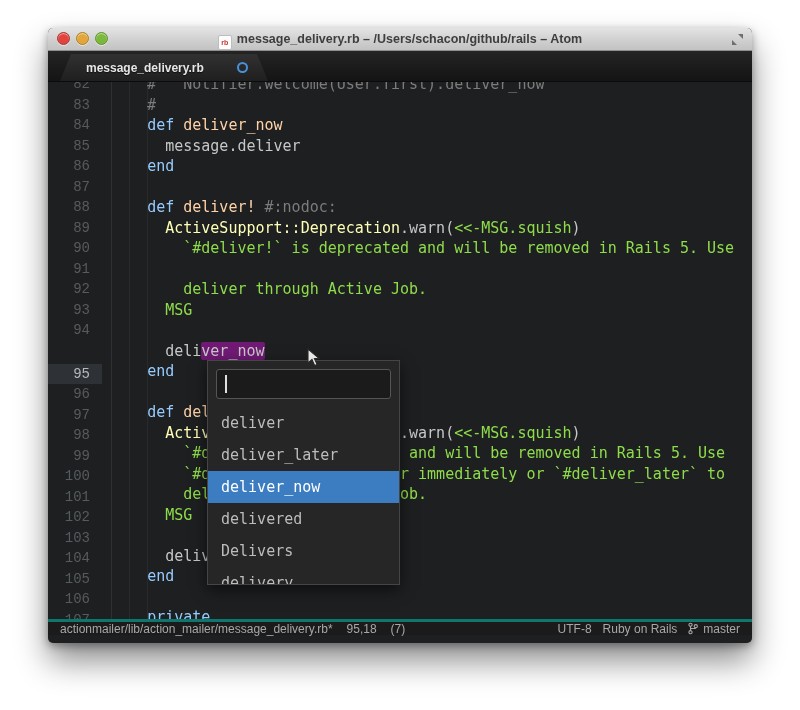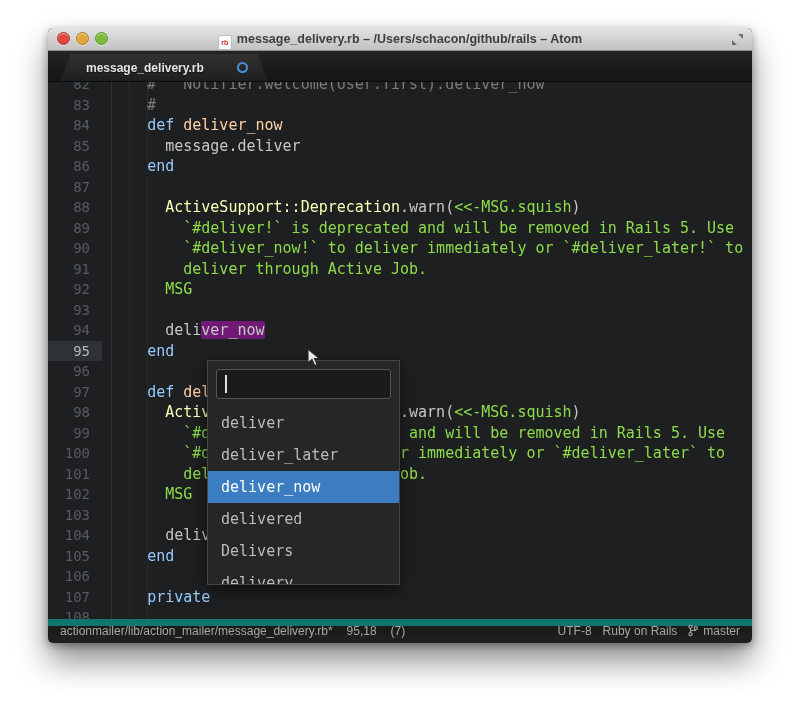--- a/index.html
+++ b/index.html
@@ -48,23 +48,23 @@
     display:flex;align-items:center;padding:0 20px 0 26px;box-sizing:border-box;
   }
   .tab-label{font-size:12px;font-weight:bold;color:#e6e6e6;text-shadow:0 1px 1px rgba(0,0,0,0.6);}
   .tab-dot{margin-left:auto;width:7px;height:7px;border-radius:50%;border:2px solid #4a90d9;}
   
   .editor{
     position:relative;height:537px;background:var(--editor-bg);
     overflow:hidden;
     font-family:"DejaVu Sans Mono", monospace;font-size:15px;line-height:20.5px;
   }
-  .gutter{position:absolute;left:0;top:-8px;width:54px;z-index:2;}
+  .gutter{position:absolute;left:0;top:-8px;width:54px;z-index:2;font-family:Liberation Mono, monospace;}
   .ln{height:20.5px;text-align:right;padding-right:12px;color:var(--line-number);font-size:14px;}
-  .ln.active{background:#2e3236;color:#b4b8ba;}
+  .ln.active{background:#2e3236;color:#b4b8ba;margin-top:23px;}
   .gutter-border{position:absolute;left:63px;top:0;bottom:0;width:1px;background:rgba(255,255,255,0.08);z-index:1;}
   .guide{position:absolute;top:0;bottom:0;width:1px;background:rgba(255,255,255,0.05);z-index:1;}
   .code{position:absolute;left:63px;top:-8px;right:0;z-index:1;}
   .code-line{height:20.5px;white-space:pre;}
   .tok-p{color:var(--text);}
   .tok-k{color:var(--keyword);}
   .tok-f{color:var(--function);}
   .tok-n{color:var(--constant);}
   .tok-s{color:var(--string);}
   .tok-c{color:var(--comment);}
@@ -83,21 +83,21 @@
   .ac-list{margin-top:4px;}
   .ac-item{
     height:32px;line-height:32px;padding-left:13px;color:#bdbdbd;
     font-family:"DejaVu Sans Mono", monospace;font-size:15px;white-space:pre;
   }
   .ac-item.selected{background:var(--accent);color:#ffffff;}
   
   .pointer{position:absolute;left:258px;top:266px;z-index:9;}
   
   .statusbar{
-    height:16px;background:#1b1b1b;border-top:7px solid #0f766e;
+    height:16px;background:#1b1b1b;border-top:3px solid #0f766e;
     display:flex;padding:0 12px;box-sizing:border-box;
     font-size:12px;color:#a8a8a8;
   }
   .sb-left{display:flex;align-items:center;gap:14px;white-space:nowrap;}
   .sb-right{margin-left:auto;display:flex;align-items:center;gap:11px;white-space:nowrap;}
   .sb-branch{display:flex;align-items:center;gap:5px;}
 </style>
 </head>
 <body>
 
@@ -156,23 +156,24 @@
         <div class="ln">107</div>
         <div class="ln">108</div>
       </div>
     <div class="code">
         <div class="code-line"><span class="tok-c">    #   Notifier.welcome(User.first).deliver_now</span></div>
         <div class="code-line"><span class="tok-c">    #</span></div>
         <div class="code-line"><span class="tok-p">    </span><span class="tok-k">def</span><span class="tok-p"> </span><span class="tok-f">deliver_now</span></div>
         <div class="code-line"><span class="tok-p">      message.deliver</span></div>
         <div class="code-line"><span class="tok-p">    </span><span class="tok-k">end</span></div>
         <div class="code-line"></div>
+        <div class="code-line"><span class="tok-p">    </span><span class="tok-k">def</span><span class="tok-p"> </span><span class="tok-f">deliver!</span><span class="tok-p"> </span><span class="tok-c">#:nodoc:</span></div>
         <div class="code-line"><span class="tok-p">      </span><span class="tok-n">ActiveSupport::Deprecation</span><span class="tok-p">.warn(</span><span class="tok-s">&lt;&lt;-MSG.squish</span><span class="tok-p">)</span></div>
         <div class="code-line"><span class="tok-p">        </span><span class="tok-s">`#deliver!` is deprecated and will be removed in Rails 5. Use</span></div>
-        <div class="code-line"><span class="tok-p">        </span><span class="tok-s">`#deliver_now!` to deliver immediately or `#deliver_later!` to</span></div>
+        <div class="code-line"><span class="tok-p">        </span></div>
         <div class="code-line"><span class="tok-p">        </span><span class="tok-s">deliver through Active Job.</span></div>
         <div class="code-line"><span class="tok-p">      </span><span class="tok-s">MSG</span></div>
         <div class="code-line"></div>
         <div class="code-line"><span class="tok-p">      deli</span><span class="tok-h">ver_now</span></div>
         <div class="code-line"><span class="tok-p">    </span><span class="tok-k">end</span></div>
         <div class="code-line"></div>
         <div class="code-line"><span class="tok-p">    </span><span class="tok-k">def</span><span class="tok-p"> </span><span class="tok-f">deliver</span><span class="tok-p"> </span><span class="tok-c">#:nodoc:</span></div>
         <div class="code-line"><span class="tok-p">      </span><span class="tok-n">ActiveSupport::Deprecation</span><span class="tok-p">.warn(</span><span class="tok-s">&lt;&lt;-MSG.squish</span><span class="tok-p">)</span></div>
         <div class="code-line"><span class="tok-p">        </span><span class="tok-s">`#deliver` is deprecated and will be removed in Rails 5. Use</span></div>
         <div class="code-line"><span class="tok-p">        </span><span class="tok-s">`#deliver_now` to deliver immediately or `#deliver_later` to</span></div>

